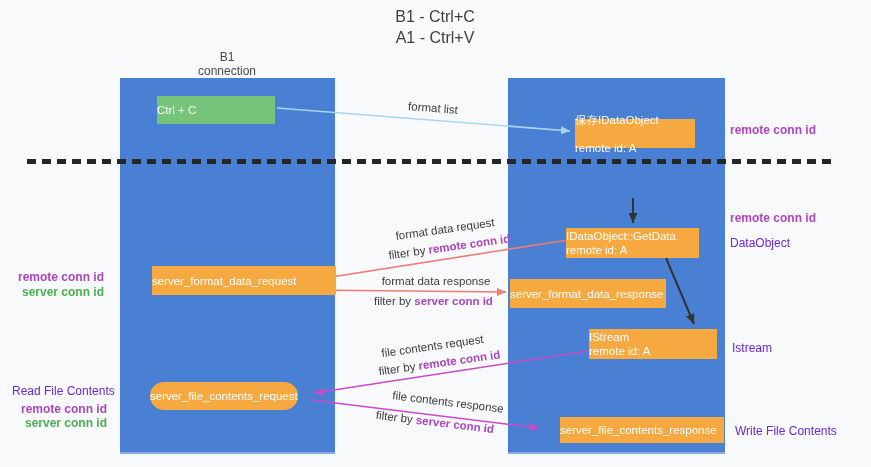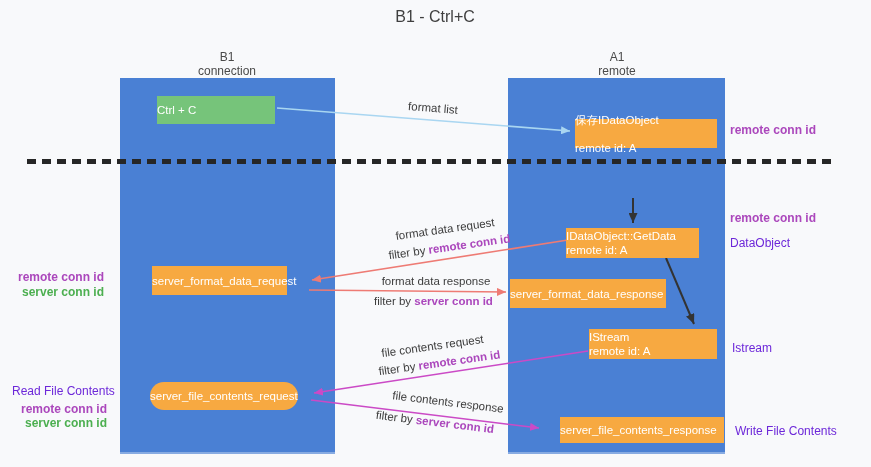--- a/index.html
+++ b/index.html
@@ -41,29 +41,26 @@
   .right-align{text-align:right;}
   svg.overlay{position:absolute;left:0;top:0;pointer-events:none;}
 </style>
 </head>
 <body>
 
 <div class="canvas">
 
   <div class="abs title">
     <div>B1 - Ctrl+C</div>
+    <div>A1 - Ctrl+V</div>
   </div>
 
   <div class="abs colheader" style="left:157px;top:50px;width:140px;">
     <div>B1</div>
     <div>connection</div>
-  </div>
-  <div class="abs colheader" style="left:553px;top:50px;width:128px;">
-    <div>A1</div>
-    <div>remote</div>
   </div>
 
   <div class="abs column" style="left:120px;top:78px;width:215px;height:374px;"></div>
   <div class="abs column" style="left:508px;top:78px;width:217px;height:374px;"></div>
 
   <div class="abs divider"></div>
 
   <svg class="overlay" width="871" height="467" viewBox="0 0 871 467">
     <defs>
       <marker id="m-blue" markerUnits="userSpaceOnUse" markerWidth="10" markerHeight="8" refX="9" refY="4" orient="auto">
@@ -85,32 +82,32 @@
     <line x1="568" y1="240" x2="312" y2="280" stroke="#ee7b74" stroke-width="1.6" marker-end="url(#m-red)"></line>
     <line x1="309" y1="290" x2="506" y2="292" stroke="#ee7b74" stroke-width="1.6" marker-end="url(#m-red)"></line>
     <line x1="588" y1="351" x2="314" y2="393" stroke="#cb4ac6" stroke-width="1.6" marker-end="url(#m-mag)"></line>
     <line x1="311" y1="400" x2="539" y2="428" stroke="#cb4ac6" stroke-width="1.6" marker-end="url(#m-mag)"></line>
   </svg>
 
   <div class="abs box green" style="left:157px;top:96px;width:118px;height:28px;">
     <div>Ctrl + C</div>
   </div>
 
-  <div class="abs box orange" style="left:575px;top:119px;width:142px;height:29px;gap:14px;">
+  <div class="abs box orange" style="left:575px;top:119px;width:120px;height:29px;gap:14px;">
     <div>保存IDataObject</div>
     <div>remote id: A</div>
   </div>
 
 
   <div class="abs box orange" style="left:566px;top:228px;width:133px;height:30px;">
     <div>IDataObject::GetData</div>
     <div>remote id: A</div>
   </div>
 
-  <div class="abs box orange" style="left:152px;top:266px;width:135px;height:29px;">
+  <div class="abs box orange" style="left:152px;top:266px;width:184px;height:29px;">
     <div>server_format_data_request</div>
   </div>
 
   <div class="abs box orange" style="left:510px;top:279px;width:156px;height:29px;">
     <div>server_format_data_response</div>
   </div>
 
   <div class="abs box orange" style="left:589px;top:329px;width:128px;height:30px;">
     <div>IStream</div>
     <div>remote id: A</div>

